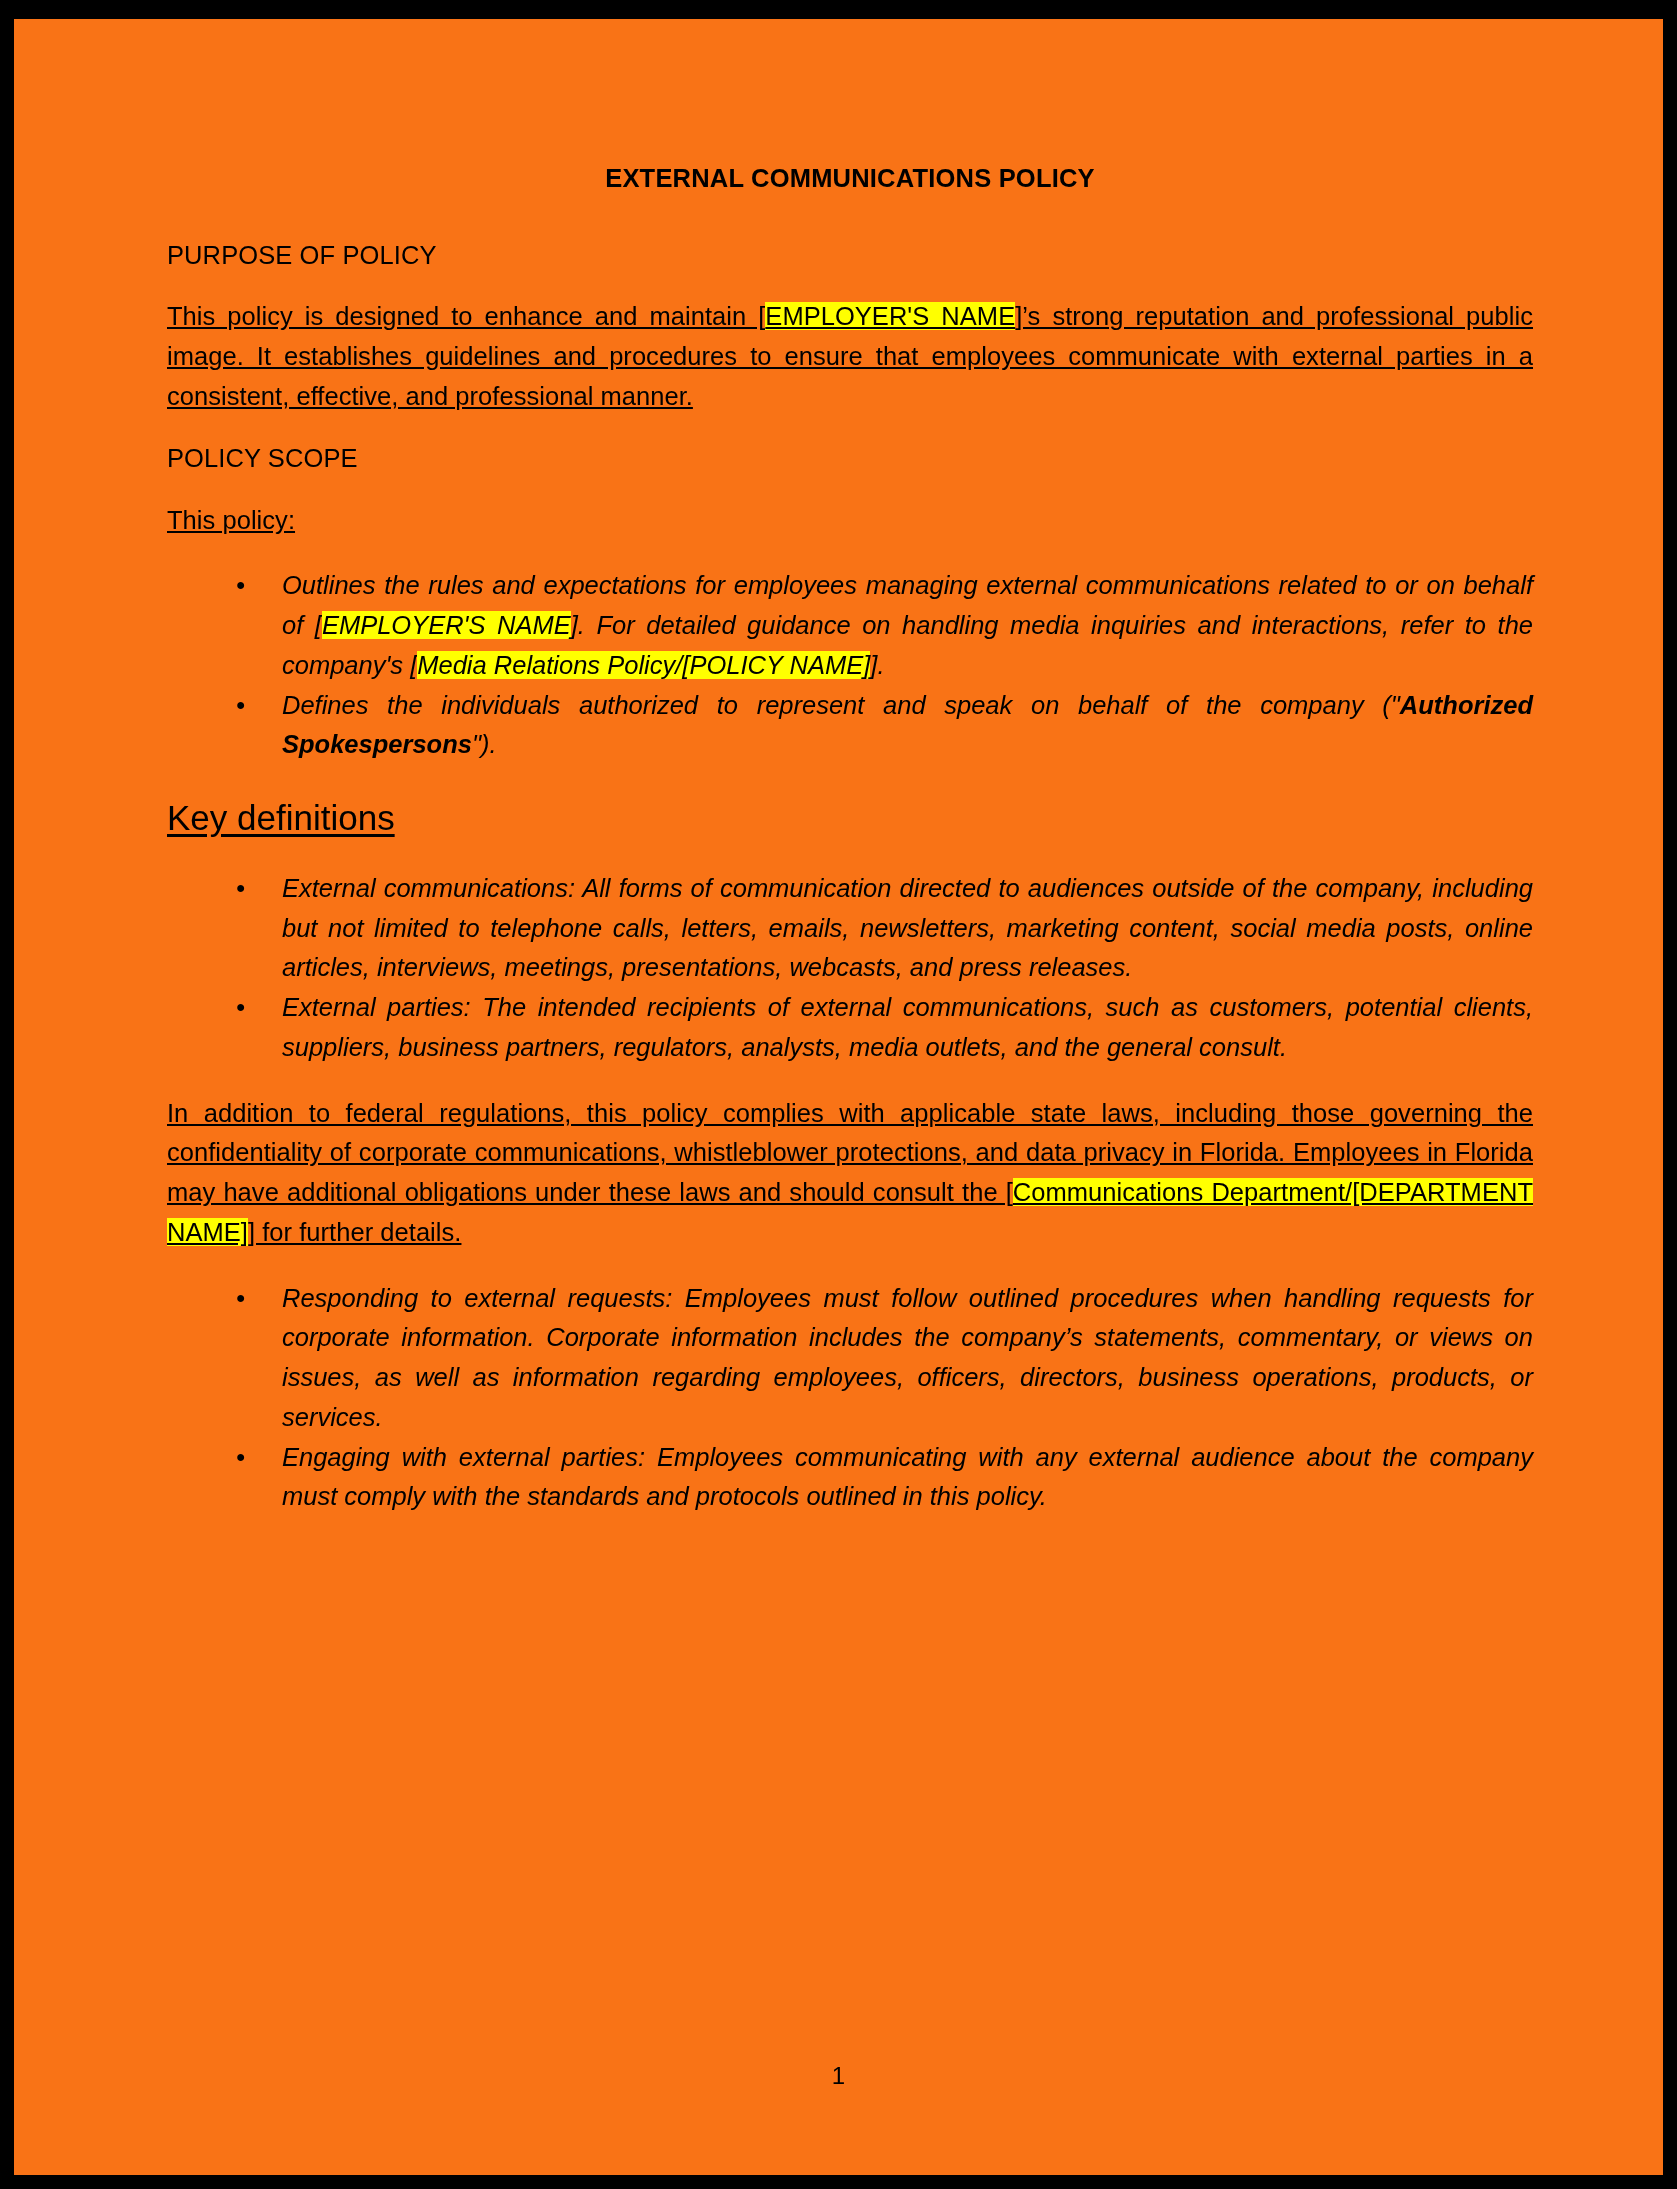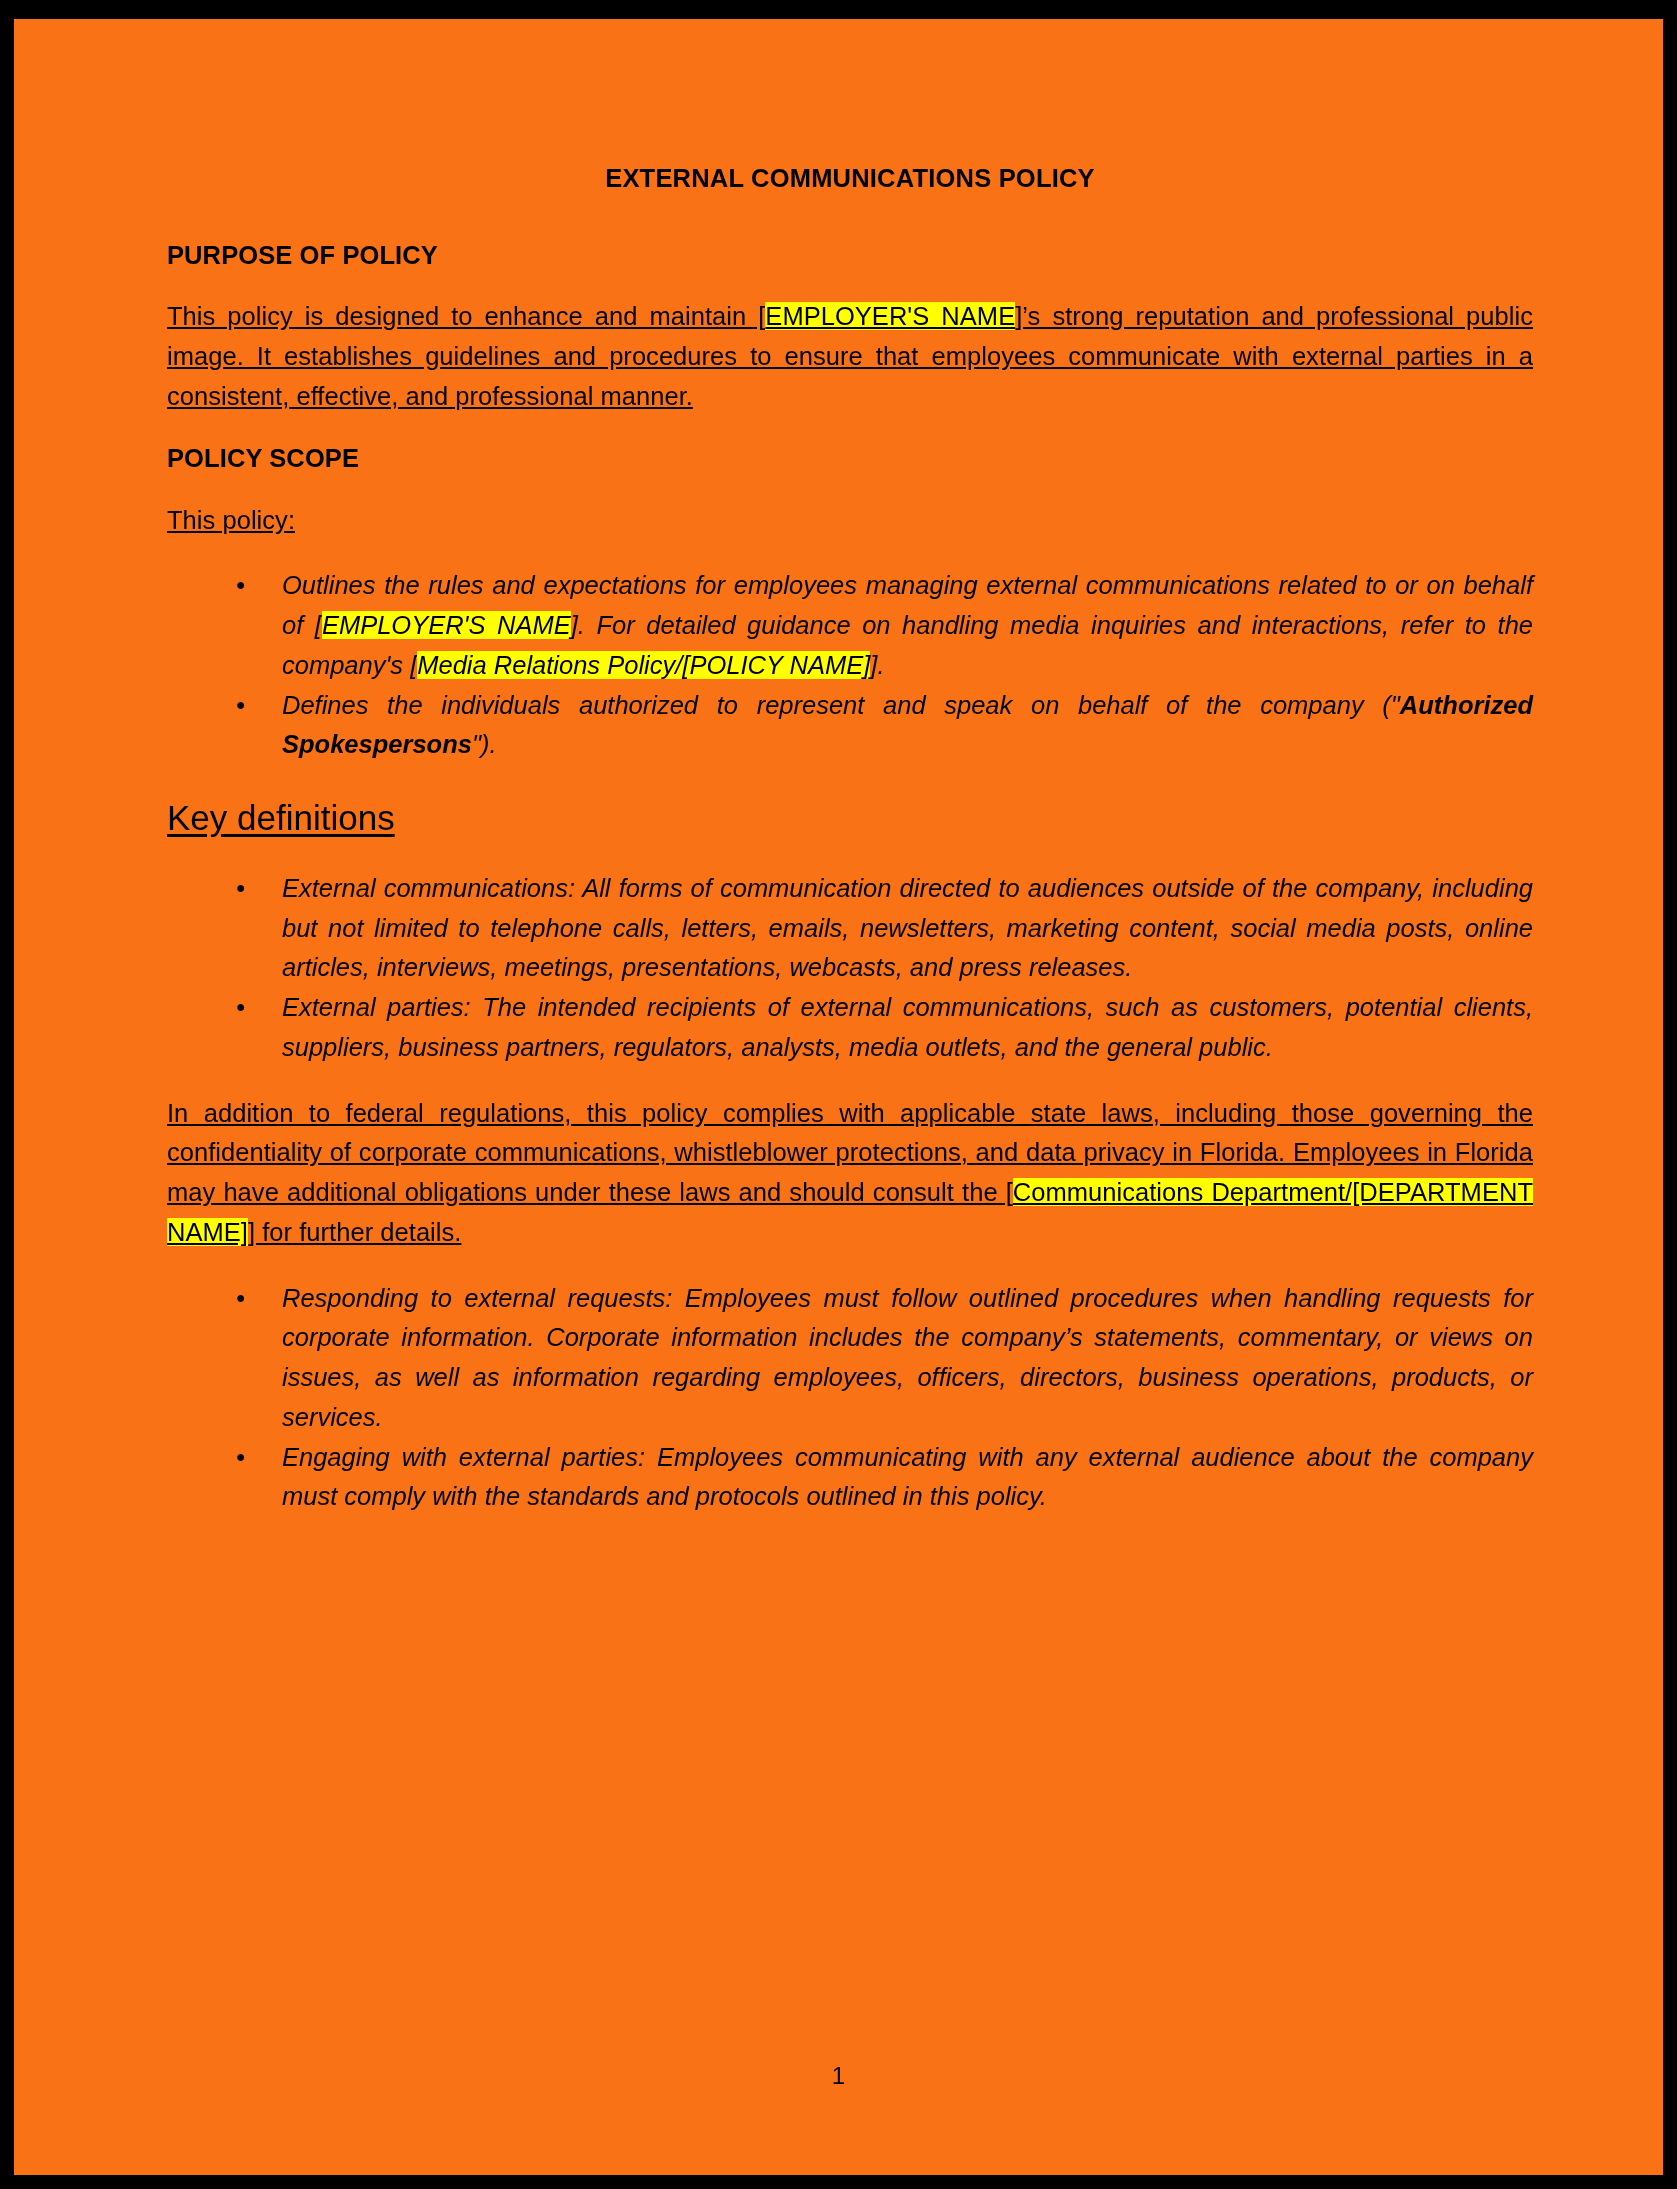--- a/index.html
+++ b/index.html
@@ -46,21 +46,21 @@
   .doc-title {
     text-align: center;
     font-weight: bold;
     font-size: 25.5px;
     letter-spacing: 0.2px;
     margin: 0 0 48px 0;
     line-height: 1.0;
   }
 
   h2.section-heading {
-    font-weight: bold;
+    font-weight: normal;
     font-size: 25.5px;
     margin: 0 0 26px 0;
     line-height: 1.25;
     letter-spacing: 0.1px;
   }
 
   p.body-text {
     font-size: 25.5px;
     line-height: 1.56;
     margin: 0 0 26px 0;
@@ -145,21 +145,21 @@
 
       <ul class="bullets">
         <li><span>Outlines the rules and expectations for employees managing external communications related to or on behalf of [</span><span class="hl">EMPLOYER'S NAME</span><span>]. For detailed guidance on handling media inquiries and interactions, refer to the company's [</span><span class="hl">Media Relations Policy/[POLICY NAME]</span><span>].</span></li>
         <li><span>Defines the individuals authorized to represent and speak on behalf of the company ("</span><span class="b">Authorized Spokespersons</span><span>").</span></li>
       </ul>
 
       <p class="subheading-underline">Key definitions</p>
 
       <ul class="bullets">
         <li>External communications: All forms of communication directed to audiences outside of the company, including but not limited to telephone calls, letters, emails, newsletters, marketing content, social media posts, online articles, interviews, meetings, presentations, webcasts, and press releases.</li>
-        <li>External parties: The intended recipients of external communications, such as customers, potential clients, suppliers, business partners, regulators, analysts, media outlets, and the general public.</li>
+        <li>External parties: The intended recipients of external communications, such as customers, potential clients, suppliers, business partners, regulators, analysts, media outlets, and the general consult.</li>
       </ul>
 
       <p class="body-text"><span>In addition to federal regulations, this policy complies with applicable state laws, including those governing the confidentiality of corporate communications, whistleblower protections, and data privacy in Florida. Employees in Florida may have additional obligations under these laws and should consult the [</span><span class="hl">Communications Department/[DEPARTMENT NAME]</span><span>] for further details.</span></p>
 
 
 
       <ul class="bullets">
         <li>Responding to external requests: Employees must follow outlined procedures when handling requests for corporate information. Corporate information includes the company’s statements, commentary, or views on issues, as well as information regarding employees, officers, directors, business operations, products, or services.</li>
         <li>Engaging with external parties: Employees communicating with any external audience about the company must comply with the standards and protocols outlined in this policy.</li>
       </ul>

